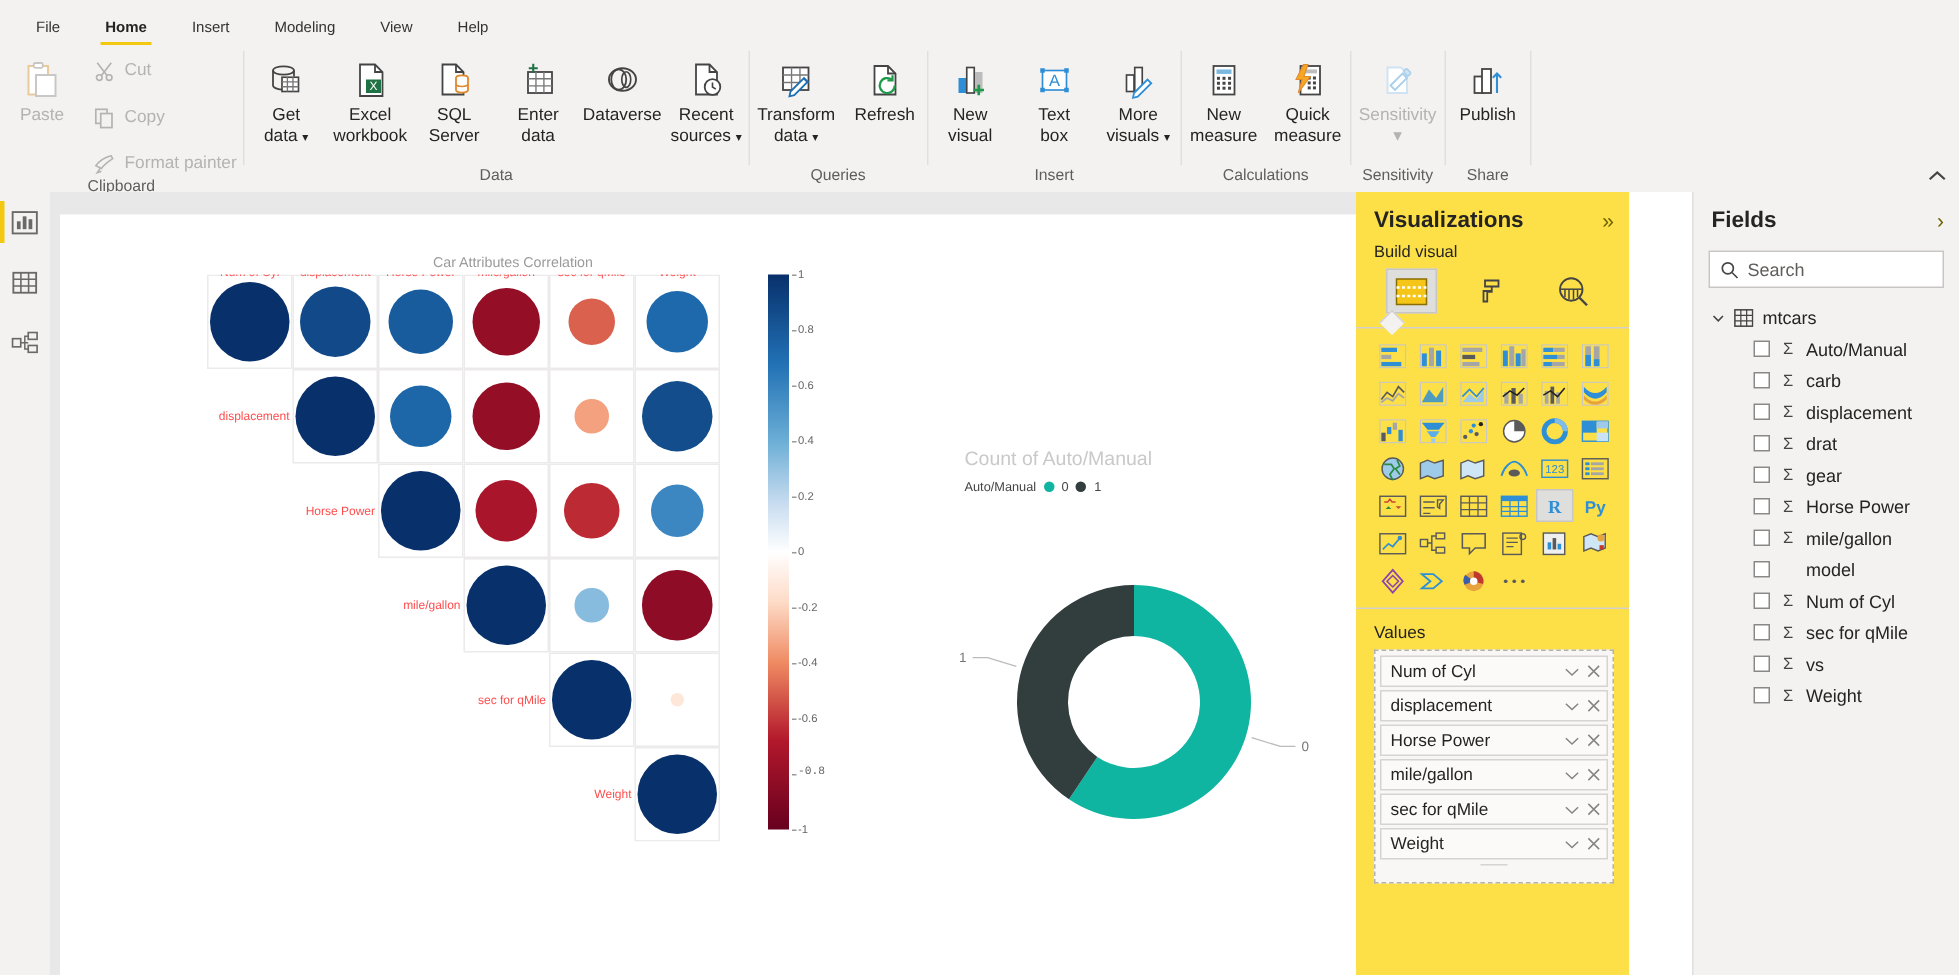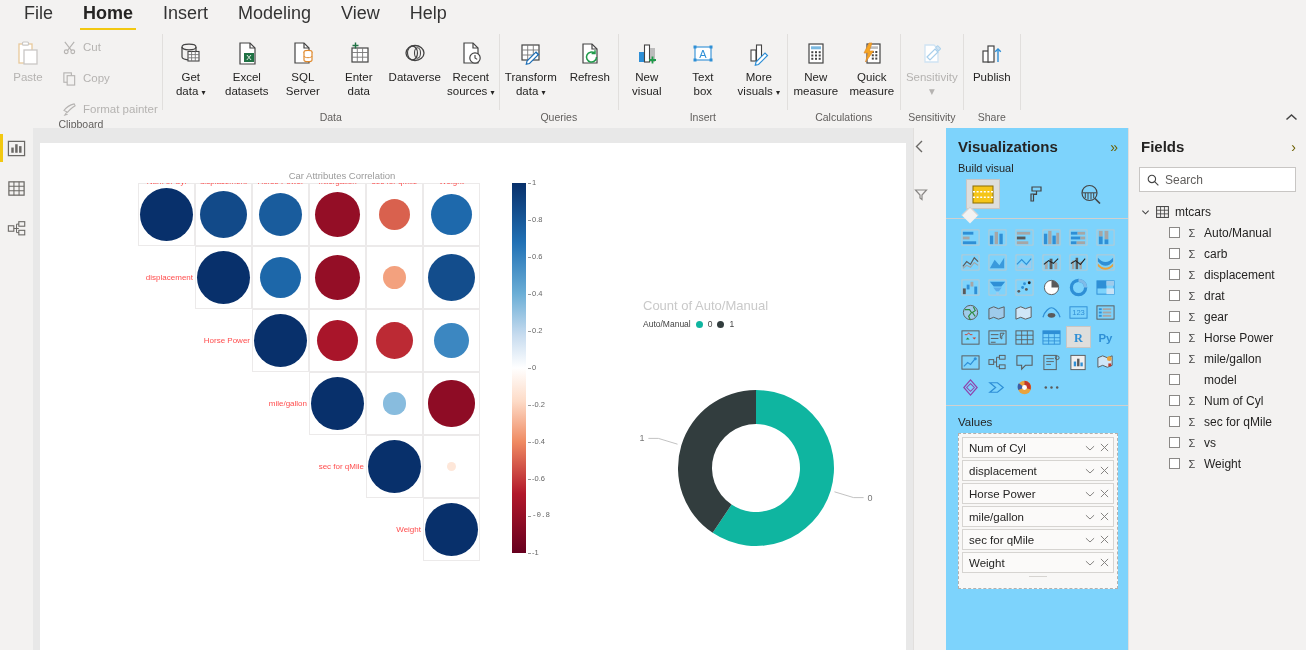--- a/index.html
+++ b/index.html
@@ -10,21 +10,21 @@
     color:#252423;
     font-size:12px;
     -webkit-font-smoothing: antialiased;
   }
   #app { position:relative; width:1306px; height:650px; }
 
   
   .ribbon { position:absolute; left:0; top:0; width:1306px; height:128px; background:#f3f2f1; }
   .tabbar { height:30px; display:flex; align-items:flex-end; padding-left:10px; gap:2px; }
   .tab {
-    padding:3px 14px 6px 14px; font-size:18px; color:#333; cursor:default;
+    padding:3px 14px 6px 14px; font-size:10px; color:#333; cursor:default;
     position:relative; white-space:nowrap;
   }
   .tab.active { font-weight:bold; color:#252423; }
   .tab.active:after {
     content:""; position:absolute; left:11px; right:11px; bottom:0; height:2.5px; background:#f2c811;
   }
   .ribbon-body { position:relative; height:98px; display:flex; }
   .group { position:relative; display:flex; flex-direction:column; height:98px; }
   .group-items { display:flex; align-items:flex-start; flex:1; padding-top:4px; }
   .group-label { text-align:center; font-size:10.5px; color:#605e5c; padding-bottom:5px; }
@@ -85,21 +85,21 @@
 
   
   .filters { position:absolute; left:913px; top:128px; width:33px; height:522px; background:#f3f2f1; border-left:1px solid #e1dfdd;}
   .filters-txt {
     position:absolute; top:118px; left:-12px; width:60px; text-align:center;
     writing-mode:vertical-rl; font-size:12.5px; color:#252423;
   }
   .f-ic { position:absolute; left:0; width:33px; text-align:center; color:#605e5c; font-size:13px; }
 
   
-  .viz { position:absolute; left:946px; top:128px; width:182px; height:522px; background:#7dd3fc; }
+  .viz { position:absolute; left:904px; top:128px; width:182px; height:522px; background:#fde047; }
   .pane-head {
     display:flex; align-items:center; justify-content:space-between;
     padding:10px 10px 6px 12px;
   }
   .pane-title { font-size:15px; font-weight:bold; color:#252423; }
   .pane-chev { color:#6b5f00; font-size:14px; cursor:default; }
   .build-label { font-size:11px; color:#252423; padding:1px 0 4px 12px; }
   .viz-tabs { display:flex; justify-content:space-around; padding:1px 10px 0 10px; position:relative; }
   .viz-tab { width:34px; height:30px; display:flex; align-items:center; justify-content:center; cursor:default; }
   .viz-tab.sel { background:#dededc; border:1px solid #c8c6c4; }
@@ -223,21 +223,21 @@
           <div class="btn">
             <span class="ic">
               <svg width="30" height="30" viewBox="0 0 30 30">
                 <path d="M8 4h10l5 5v16H8z" fill="#fff" stroke="#444" stroke-width="1.2"></path>
                 <path d="M18 4v5h5" fill="none" stroke="#444" stroke-width="1.2"></path>
                 <rect x="12" y="14" width="10" height="9" fill="#1f7244"></rect>
                 <text x="17" y="21.2" font-size="8" fill="#fff" text-anchor="middle" font-family="Liberation Sans">X</text>
               </svg>
             </span>
             <span class="lbl">Excel</span>
-            <span class="lbl">datasets</span>
+            <span class="lbl">workbook</span>
           </div>
 
 
           <div class="btn">
             <span class="ic">
               <svg width="30" height="30" viewBox="0 0 30 30">
                 <path d="M7 4h9l5 5v15H7z" fill="#fff" stroke="#444" stroke-width="1.2"></path>
                 <path d="M16 4v5h5" fill="none" stroke="#444" stroke-width="1.2"></path>
                 <ellipse cx="20" cy="13" rx="4" ry="1.7" fill="#fff" stroke="#e08a2e" stroke-width="1.2"></ellipse>
                 <path d="M16 13v8c0 .9 1.8 1.7 4 1.7s4-.8 4-1.7v-8" fill="#fff" stroke="#e08a2e" stroke-width="1.2"></path>

